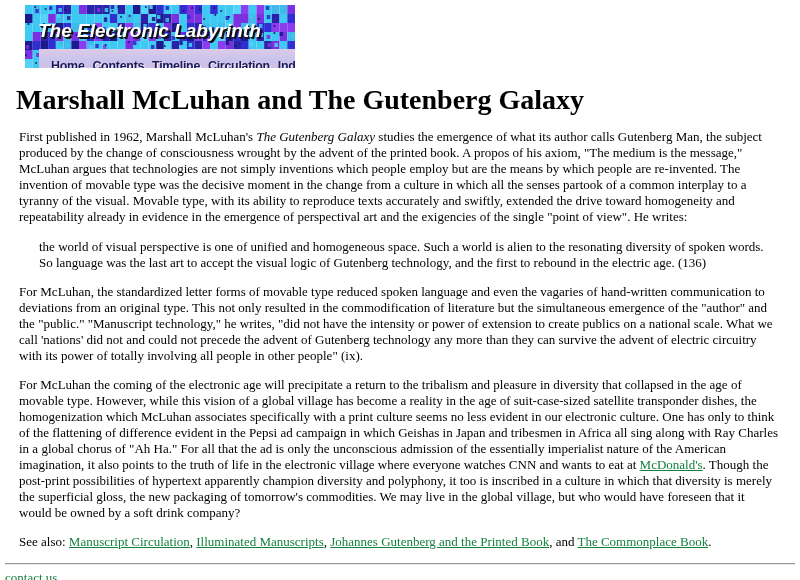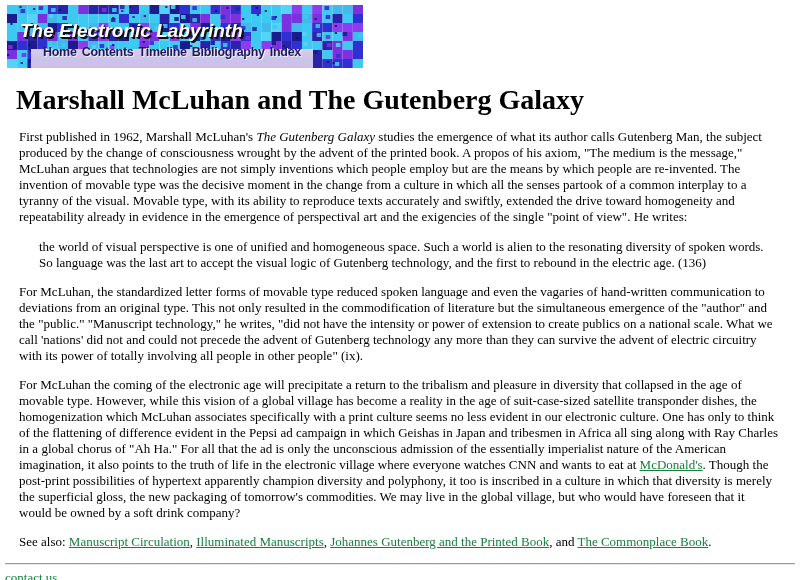--- a/index.html
+++ b/index.html
@@ -1,32 +1,32 @@
 <!DOCTYPE html>
 <html><head>
 <meta charset="utf-8">
 <style>
   html,body{margin:0;padding:0;background:#fff;}
   body{width:800px;height:580px;overflow:hidden;font-family:"Liberation Serif",serif;color:#000;}
   .content{padding:5px 5px 0 5px;}
 
   
-  .banner{position:relative;width:356px;height:63px;margin-left:2px;overflow:hidden;}
+  .banner{position:relative;width:270px;height:63px;margin-left:20px;overflow:hidden;}
   .banner svg{position:absolute;left:0;top:0;width:100%;height:100%;display:block;}
   .banner-title{
     position:absolute;left:13px;top:15px;
     font-family:"Liberation Sans",sans-serif;
     font-weight:bold;font-style:italic;font-size:19px;letter-spacing:0px;
     color:#ffffff;text-shadow:2px 2px 0 #101018, 1px 1px 0 #101018;
     white-space:nowrap;
   }
   .nav-strip{
-    position:absolute;left:24px;top:44px;width:282px;height:16px;
+    position:absolute;left:14px;top:44px;width:282px;height:16px;
     background:linear-gradient(180deg,#dccbe8 0%,#c9c3ec 55%,#d3bfe2 100%);
-    display:flex;align-items:flex-end;justify-content:space-between;
+    display:flex;align-items:flex-start;justify-content:space-between;
     padding:10px 12px;box-sizing:border-box;
   }
   .nav-item{
     font-family:"Liberation Sans",sans-serif;font-weight:bold;font-size:12.5px;
     color:#1b1b5a;text-shadow:1px 1px 0 #f2eefc;letter-spacing:-0.3px;
     cursor:pointer;white-space:nowrap;
   }
 
   
   h1{font-size:28px;font-weight:bold;margin:16px 0 0 11px;font-family:"Liberation Serif",serif;}
@@ -442,21 +442,21 @@
         <rect x="290" y="57" width="4" height="4" fill="#3ec9f2" opacity="0.9"></rect>
         <rect x="288" y="57" width="2" height="2" fill="#10106e" opacity="0.8"></rect>
         <rect x="297" y="54" width="9" height="9" fill="#2f2fd2"></rect>
         <rect x="306" y="54" width="9" height="9" fill="#3ec9f2"></rect>
       </svg>
     <div class="banner-title">The Electronic Labyrinth</div>
     <div class="nav-strip">
       <span class="nav-item">Home</span>
       <span class="nav-item">Contents</span>
       <span class="nav-item">Timeline</span>
-      <span class="nav-item">Bibliography</span>
+      <span class="nav-item">Circulation</span>
       <span class="nav-item">Index</span>
     </div>
   </div>
 
   <h1>Marshall McLuhan and The Gutenberg Galaxy</h1>
 
   <p class="body-text"><span>First published in 1962, Marshall McLuhan's </span><i>The Gutenberg Galaxy</i><span> studies the emergence of what its author calls Gutenberg Man, the subject produced by the change of consciousness wrought by the advent of the printed book. A propos of his axiom, "The medium is the message," McLuhan argues that technologies are not simply inventions which people employ but are the means by which people are re-invented. The invention of movable type was the decisive moment in the change from a culture in which all the senses partook of a common interplay to a tyranny of the visual. Movable type, with its ability to reproduce texts accurately and swiftly, extended the drive toward homogeneity and repeatability already in evidence in the emergence of perspectival art and the exigencies of the single "point of view". He writes:</span></p>
 
   <blockquote>the world of visual perspective is one of unified and homogeneous space. Such a world is alien to the resonating diversity of spoken words. So language was the last art to accept the visual logic of Gutenberg technology, and the first to rebound in the electric age. (136)</blockquote>
 

